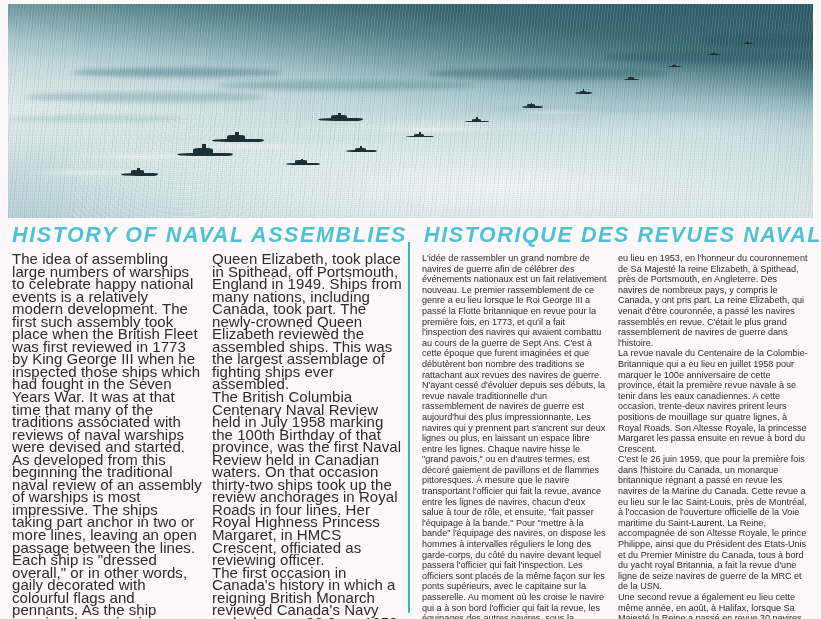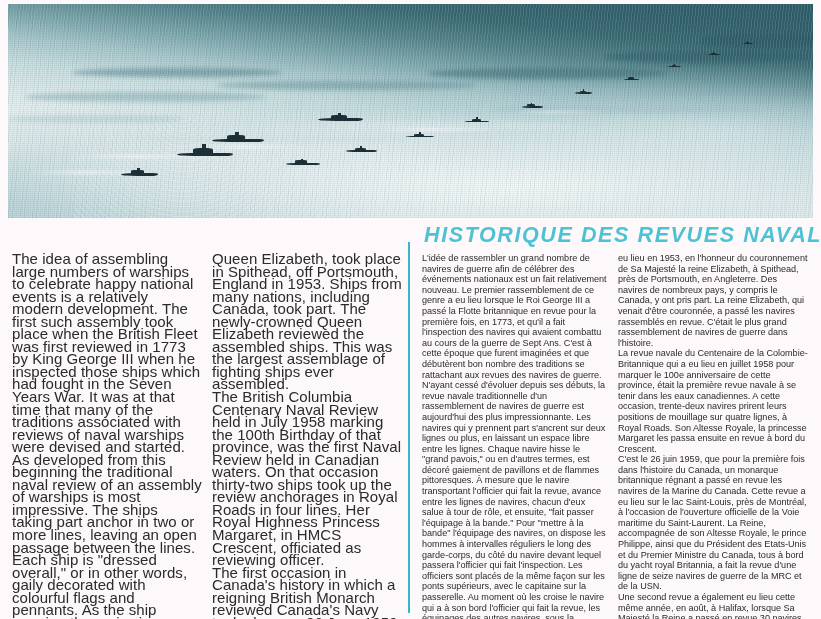--- a/index.html
+++ b/index.html
@@ -294,28 +294,29 @@
     </div>
 
     <div class="grain"></div>
   </div>
 
   <div id="content">
 
     <div class="divider"></div>
 
     <div class="half" id="half-en">
+      <h1 class="headline">HISTORY OF NAVAL ASSEMBLIES</h1>
       <div class="cols">
         <div class="col first">
           <p class="para">The idea of assembling large numbers of warships to celebrate happy national events is a relatively modern development. The first such assembly took place when the British Fleet was first reviewed in 1773 by King George III when he inspected those ships which had fought in the Seven Years War. It was at that time that many of the traditions associated with reviews of naval warships were devised and started.</p>
           <p class="para">As developed from this beginning the traditional naval review of an assembly of warships is most impressive. The ships taking part anchor in two or more lines, leaving an open passage between the lines. Each ship is "dressed overall," or in other words, gaily decorated with colourful flags and pennants. As the ship carrying the reviewing officer steams between the lines of ships, each ship in turn salutes, then "cheers ship." To "cheer ship" the ship's crew spaced at even intervals stand along the guardrails of the side of the ship that the reviewing officer will pass. The officers similarly are positioned on the upper decks with the captain on the bridge. As the ship carrying the reviewing officer sails past, the ship's company led by the captain gives three cheers for the reviewing officer, matching the rousing cheers with a wave of their caps. These cheers ring out from ship to ship as the review proceeds adding sound to an already colourful sight.</p>
 
         </div>
         <div class="col second">
-          <p class="para">Queen Elizabeth, took place in Spithead, off Portsmouth, England in 1953. Ships from many nations, including Canada, took part. The newly-crowned Queen Elizabeth reviewed the assembled ships. This was the largest assemblage of fighting ships ever assembled.</p>
+          <p class="para">Queen Elizabeth, took place in Spithead, off Portsmouth, England in 1949. Ships from many nations, including Canada, took part. The newly-crowned Queen Elizabeth reviewed the assembled ships. This was the largest assemblage of fighting ships ever assembled.</p>
           <p class="para">The British Columbia Centenary Naval Review held in July 1958 marking the 100th Birthday of that province, was the first Naval Review held in Canadian waters. On that occasion thirty-two ships took up the review anchorages in Royal Roads in four lines. Her Royal Highness Princess Margaret, in HMCS Crescent, officiated as reviewing officer.</p>
           <p class="para">The first occasion in Canada's history in which a reigning British Monarch reviewed Canada's Navy took place on 26 June 1959. This review was held in Lake St. Louis near Montreal following the official opening of the St. Lawrence Seaway. The Queen accompanied by HRH Prince Phillip in the Royal Yacht Britannia with the President of the United States and the Prime Minister of Canada on board sailed down the line of sixteen naval vessels of the RCN and USN.</p>
           <p class="para">A second review was also held that year in August at Halifax when Her Majesty the Queen reviewed 30 ships and submarines of the RCN anchored in two lines in Halifax harbour prior to her departure from Canada.</p>
 
         </div>
       </div>
     </div>
 
     <div class="half" id="half-fr">
       <h1 class="headline">HISTORIQUE DES REVUES NAVALES</h1>

